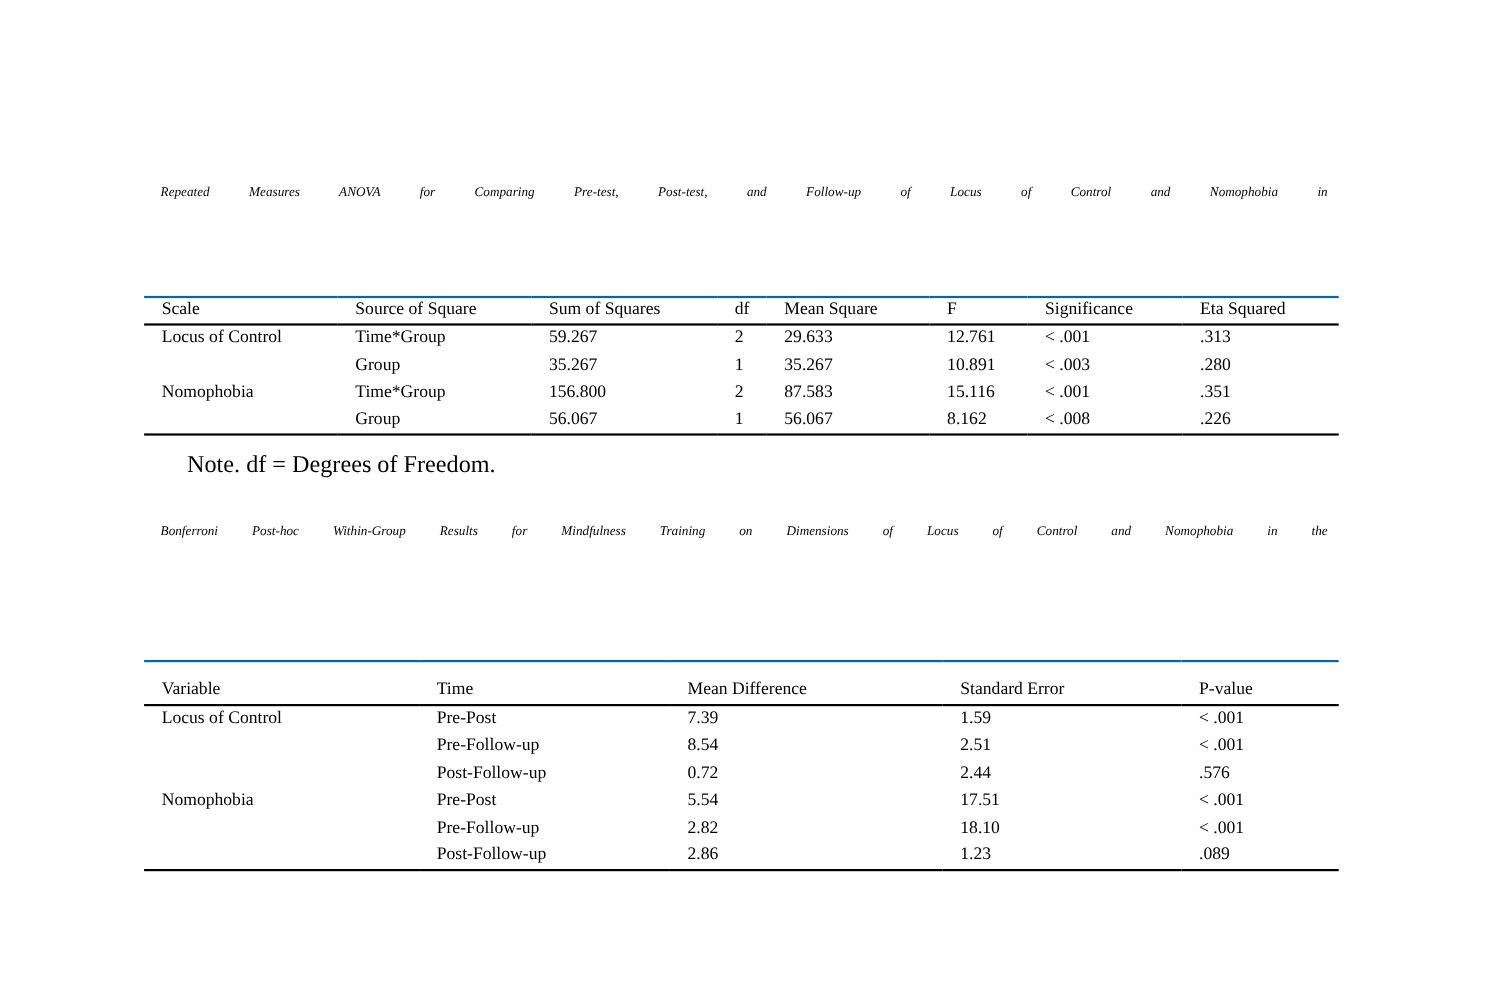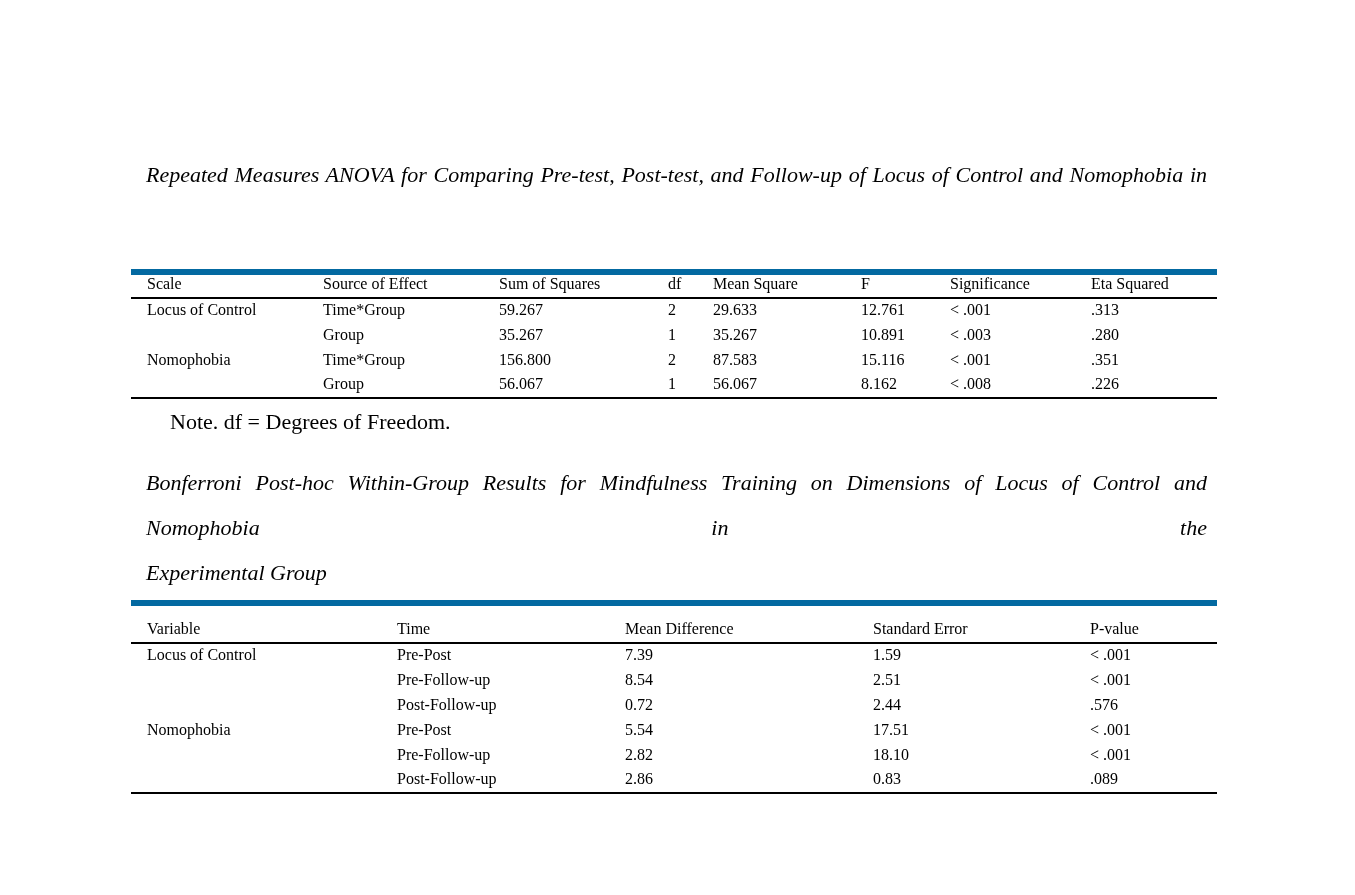--- a/index.html
+++ b/index.html
@@ -10,38 +10,38 @@
     background: #ffffff;
     color: #000000;
     font-family: "Liberation Serif", serif;
     overflow: hidden;
   }
   .caption {
     position: absolute;
     left: 146px;
     width: 1061px;
     font-style: italic;
-    font-size: 22px;
+    font-size: 12px;
     line-height: 45px;
   }
   .caption .cap-line-just {
     text-align: justify;
     text-align-last: justify;
     white-space: normal;
   }
   .cap1 { top: 152px; }
   .cap2 { top: 460px; }
   table.data {
     position: absolute;
     left: 131px;
     width: 1086px;
     table-layout: fixed;
     border-collapse: collapse;
     font-size: 16px;
-    border-top: 6px solid #0369a1;
+    border-top: 2px solid #0369a1;
     border-bottom: 2px solid #000;
   }
   .t1 { top: 269px; }
   .t2 { top: 600px; }
   table.data thead tr { border-bottom: 2px solid #000; }
   th, td {
     font-weight: normal;
     text-align: left;
     vertical-align: bottom;
     padding: 0 0 4px 16px;
@@ -76,21 +76,21 @@
         <col style="width:169px">
         <col style="width:45px">
       <col style="width:148px">
         <col style="width:89px">
         <col style="width:141px">
         <col style="width:142px">
     </colgroup>
     <thead>
       <tr>
         <th>Scale</th>
-        <th>Source of Effect</th>
+        <th>Source of Square</th>
         <th>Sum of Squares</th>
         <th>df</th>
         <th>Mean Square</th>
         <th>F</th>
         <th>Significance</th>
         <th>Eta Squared</th>
       </tr>
     </thead>
     <tbody>
       <tr>
@@ -133,21 +133,20 @@
         <td>&lt; .008</td>
         <td>.226</td>
       </tr>
     </tbody>
   </table>
 
   <div class="note">Note. df = Degrees of Freedom.</div>
 
   <div class="caption cap2">
     <div class="cap-line-just">Bonferroni Post-hoc Within-Group Results for Mindfulness Training on Dimensions of Locus of Control and Nomophobia in the</div>
-    <div>Experimental Group</div>
   </div>
 
   <table class="data t2">
     <colgroup>
       <col style="width:250px">
         <col style="width:228px">
         <col style="width:248px">
         <col style="width:217px">
         <col style="width:143px">
     </colgroup>
@@ -193,19 +192,19 @@
         <td></td>
         <td>Pre-Follow-up</td>
         <td>2.82</td>
         <td>18.10</td>
         <td>&lt; .001</td>
       </tr>
       <tr>
         <td></td>
         <td>Post-Follow-up</td>
         <td>2.86</td>
-        <td>0.83</td>
+        <td>1.23</td>
         <td>.089</td>
       </tr>
     </tbody>
   </table>
 
 </div>
 
 </body></html>

